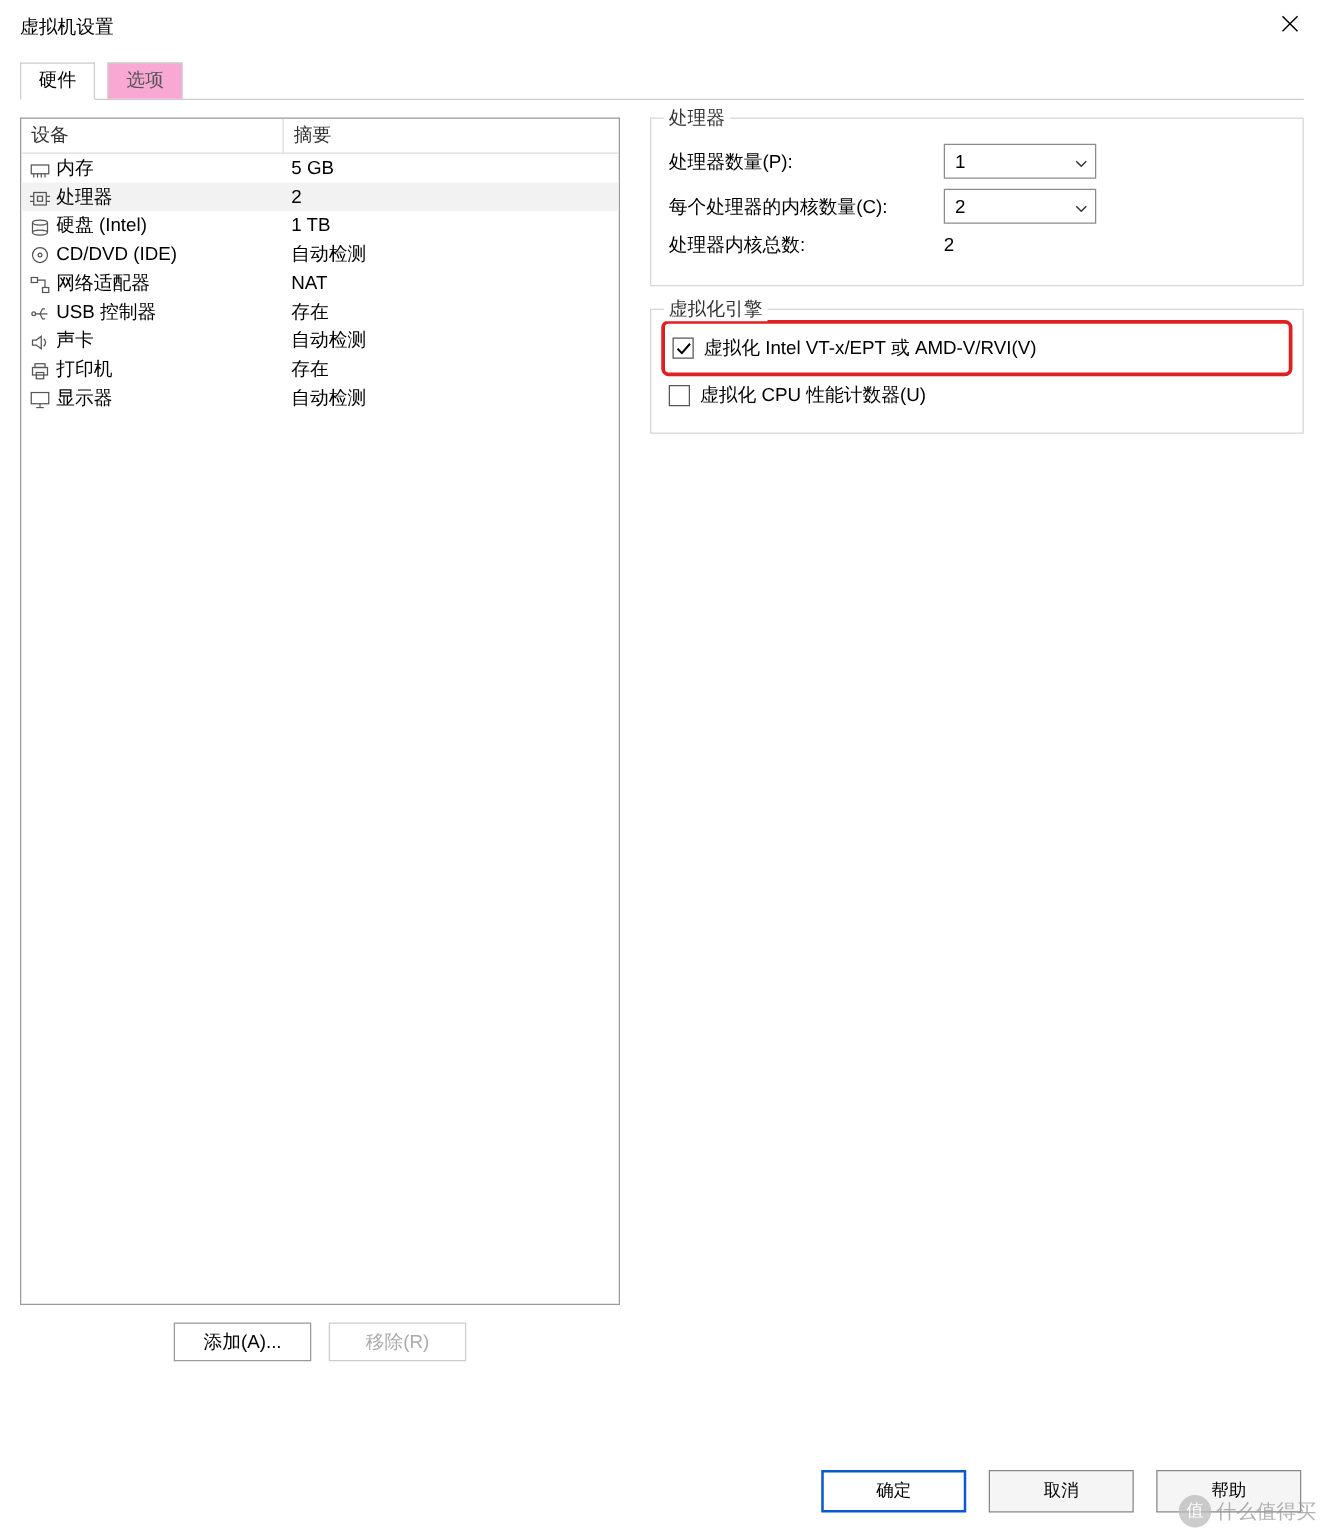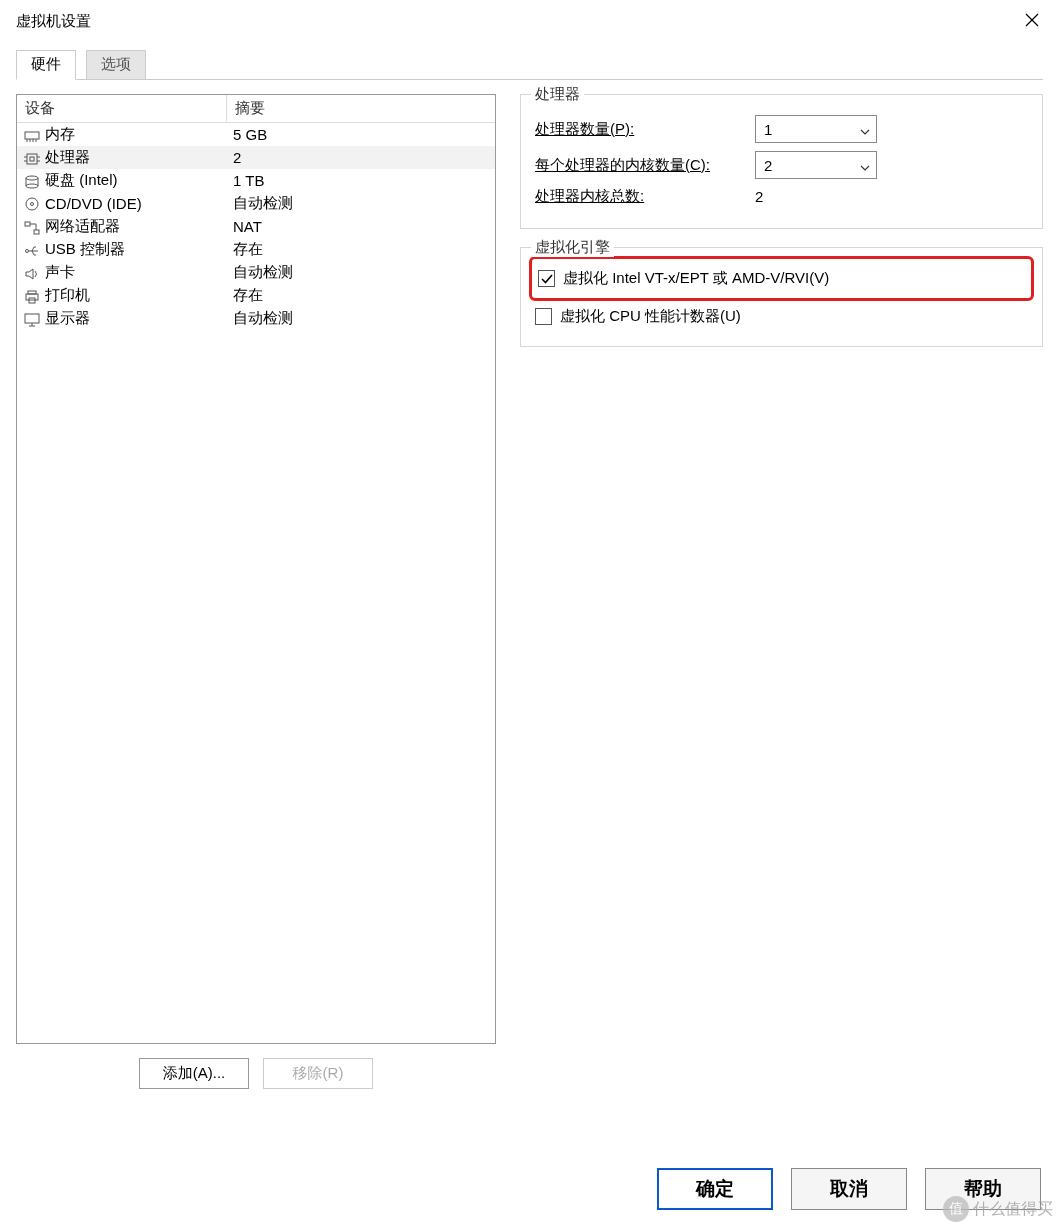--- a/index.html
+++ b/index.html
@@ -42,21 +42,21 @@
     padding: 4px 14px 5px 14px;
     border: 1px solid #ccc;
     border-bottom: none;
     background: #fff;
     margin-right: 10px;
     position: relative;
     cursor: pointer;
     font-size: 15px;
   }
   .tab.inactive {
-    background: #e5e5e5;
+    background: #f9a8d4;
     color: #555;
   }
   .tab.active {
     background: #fff;
     border-bottom: 1px solid #fff;
     margin-bottom: -1px;
   }
 
   .panel {
     border: none;
@@ -153,21 +153,20 @@
     color: #333;
   }
   .form-row {
     display: flex;
     align-items: center;
     margin: 8px 0;
   }
   .form-label {
     width: 220px;
     font-size: 15px;
-    text-decoration: underline;
   }
   .form-value { font-size: 15px; }
   .select {
     width: 122px;
     height: 28px;
     border: 1px solid #8a8a8a;
     background: #fff;
     display: flex;
     align-items: center;
     justify-content: space-between;
@@ -210,23 +209,22 @@
     display: flex;
     gap: 18px;
   }
   .dlg-btn {
     width: 116px;
     padding: 6px 0;
     text-align: center;
     border: 1px solid #888;
     background: #f5f5f5;
     cursor: pointer;
-    font-size: 19px;
+    font-size: 14px;
     font-family: inherit;
-    font-weight: bold;
   }
   .dlg-btn.primary {
     border: 2px solid #0b57d0;
     background: #fff;
   }
 
   .watermark {
     position: absolute;
     right: 6px; bottom: 6px;
     display:flex; align-items:center; gap:4px;

